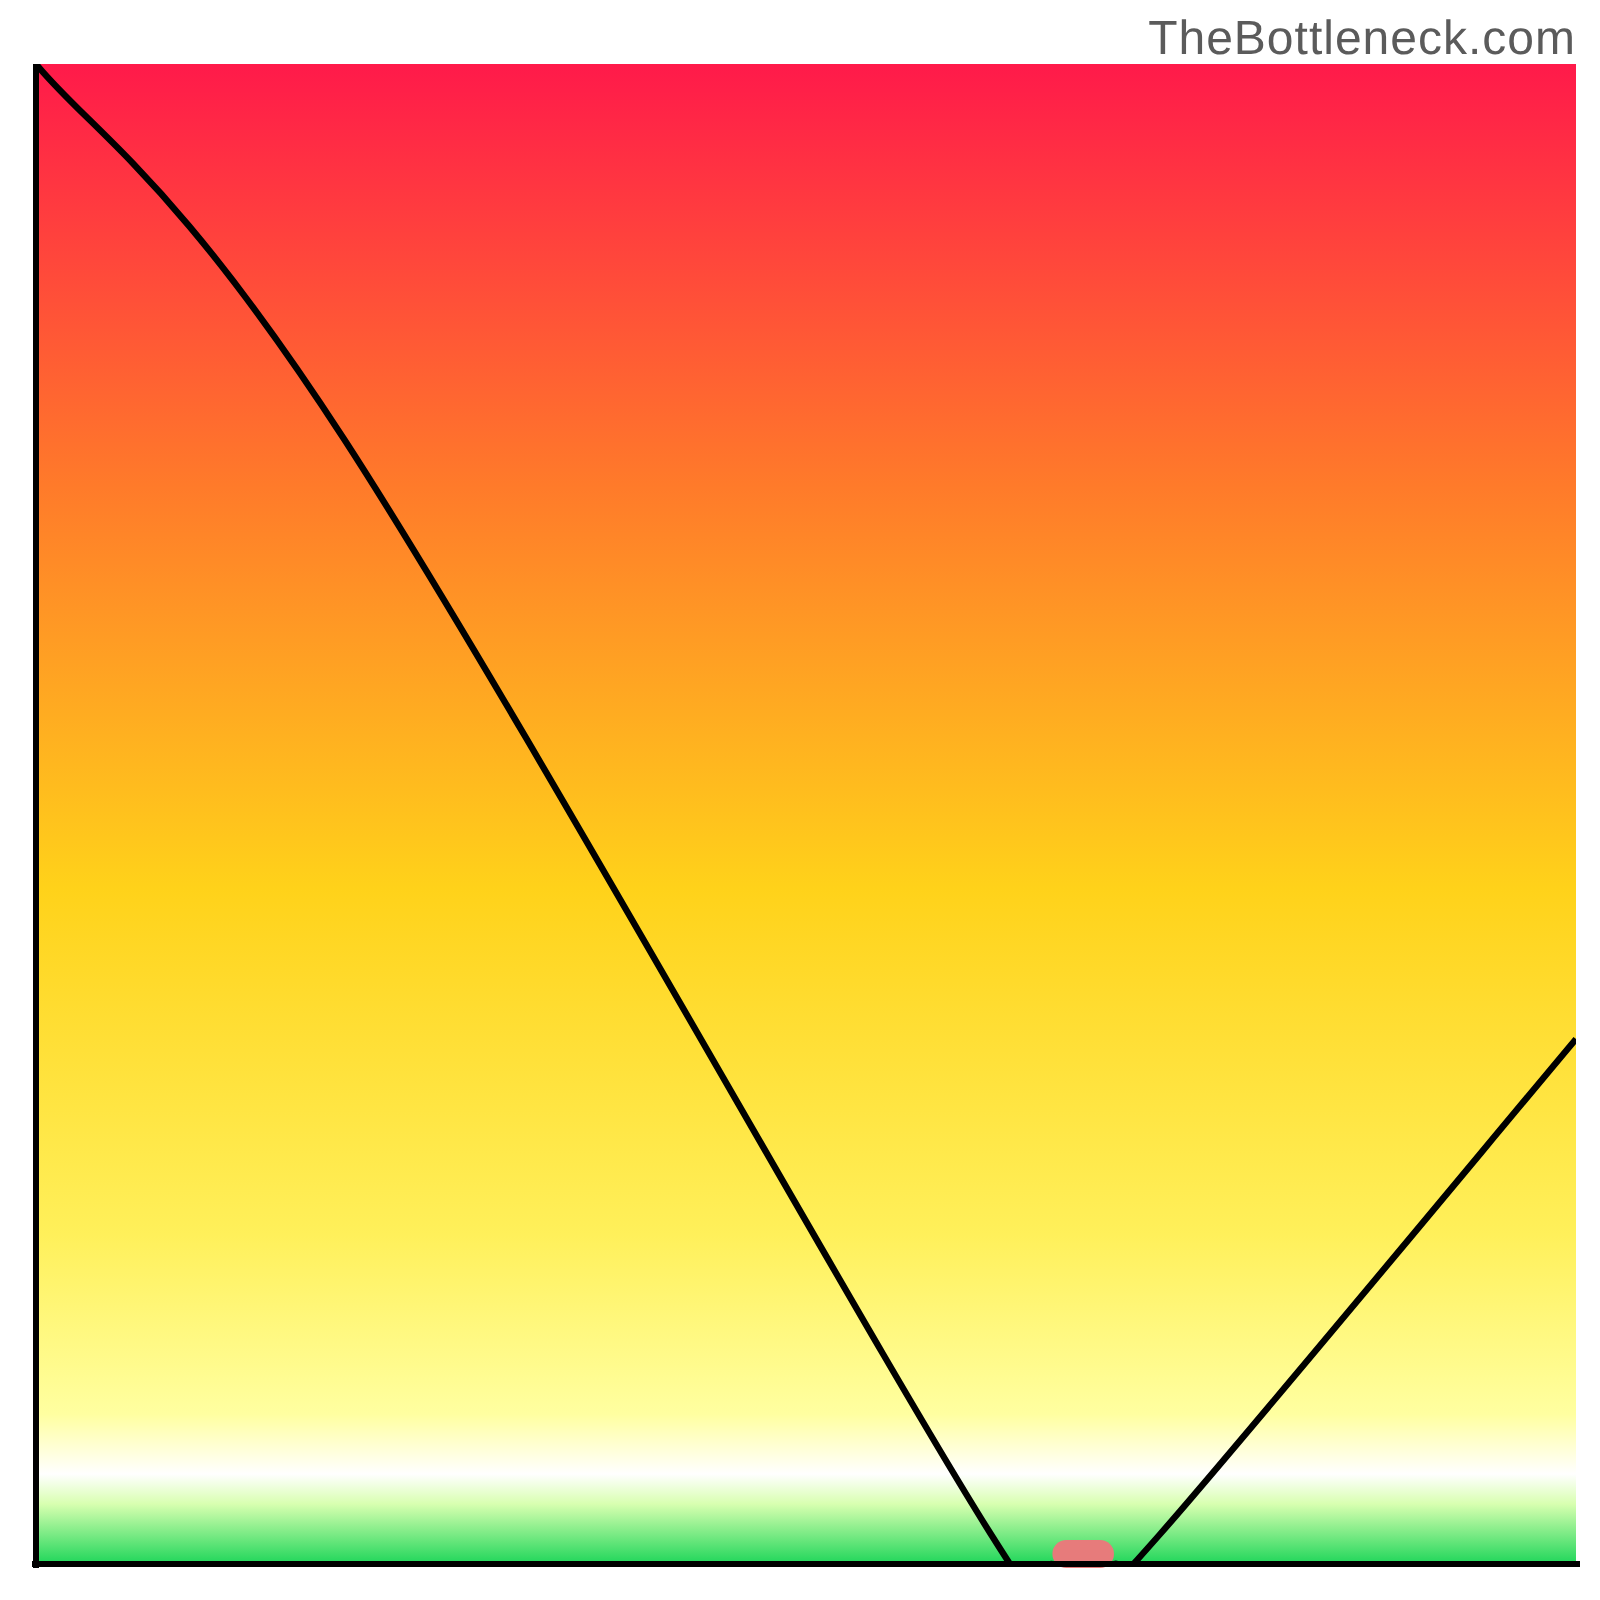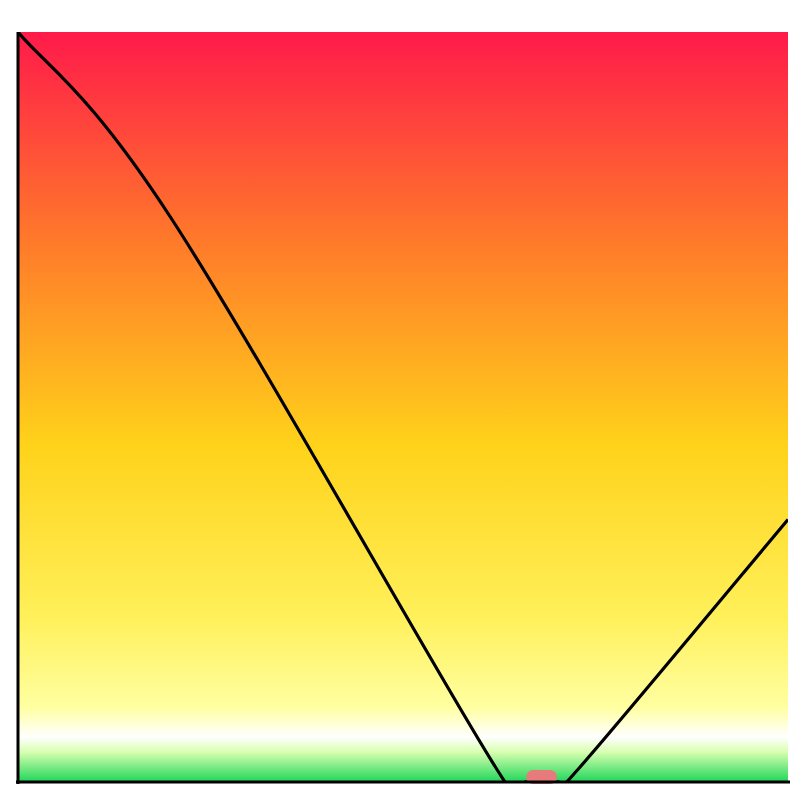--- a/index.html
+++ b/index.html
@@ -27,20 +27,21 @@
   svg {
     position: absolute;
     top: 0;
     left: 0;
   }
 </style>
 </head>
 <body>
 <div class="wrap">
 
+<div class="watermark">TheBottleneck.com</div>
 
 <svg width="800" height="800" viewBox="0 0 800 800">
   <defs>
     <linearGradient id="bg-grad" x1="0" y1="0" x2="0" y2="1">
       <stop id="g0" offset="0%" stop-color="#ff1a4a"></stop>
       <stop id="g1" offset="28%" stop-color="#ff7a2a"></stop>
       <stop id="g2" offset="55%" stop-color="#ffd21a"></stop>
       <stop id="g3" offset="78%" stop-color="#fff05a"></stop>
       <stop id="g4" offset="90%" stop-color="#ffffa0"></stop>
       <stop id="g5" offset="94%" stop-color="#ffffff"></stop>

